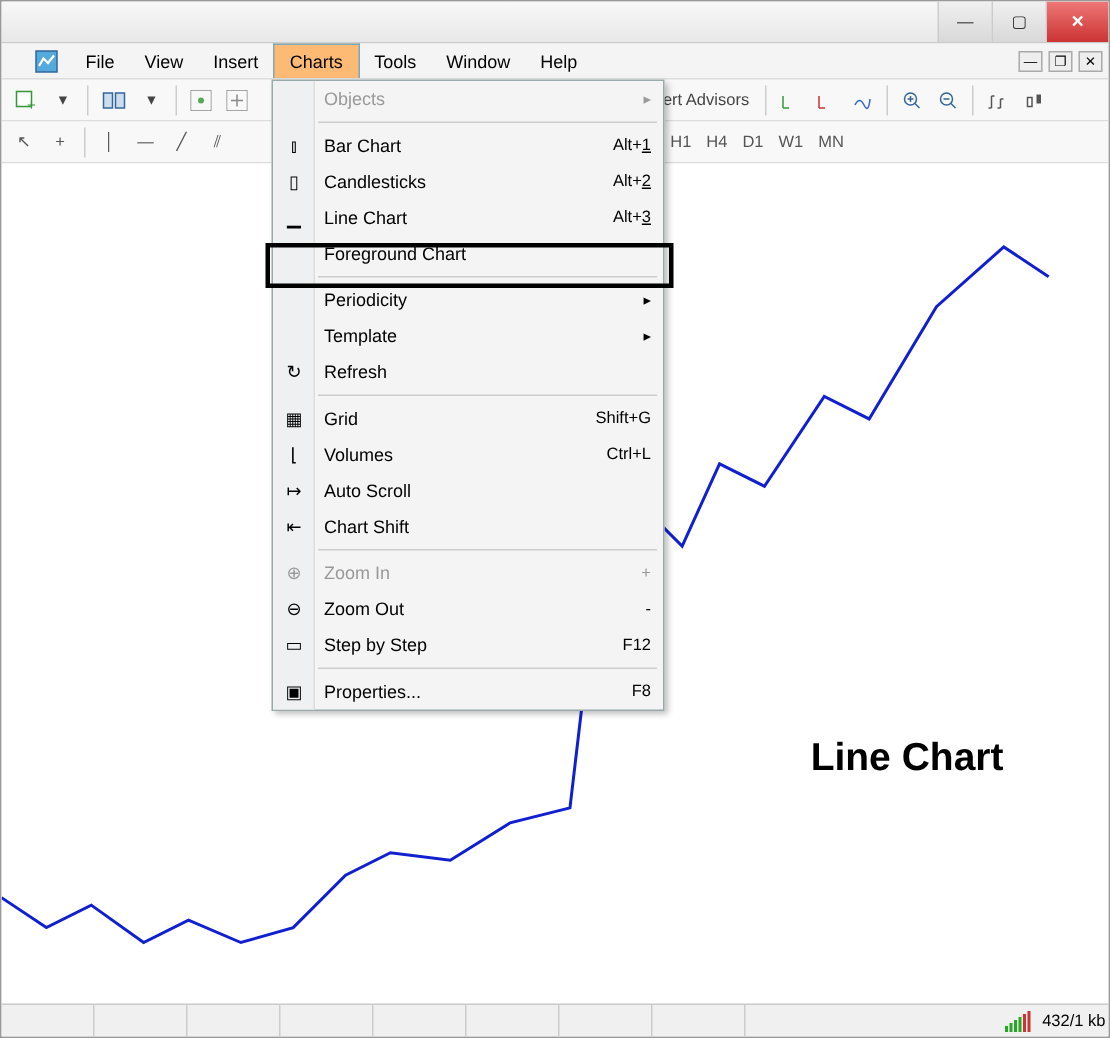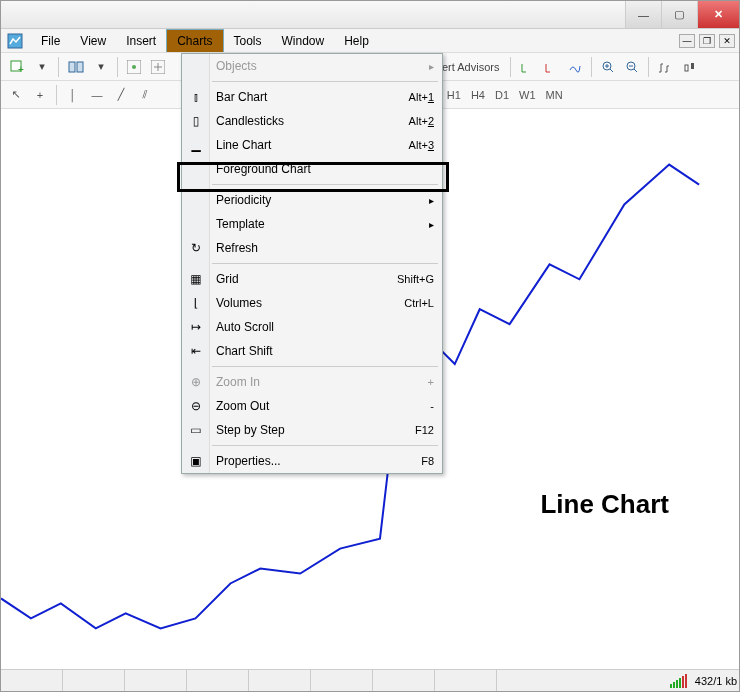--- a/index.html
+++ b/index.html
@@ -37,38 +37,38 @@
       font-weight: bold;
       width: 42px;
     }
     
     .menubar {
       height: 24px;
       display: flex;
       align-items: stretch;
       background: #f4f4f4;
       border-bottom: 1px solid #ddd;
-      padding-left: 4px;
+      padding-left: 20px;
       position: relative;
     }
     .app-icon {
       width: 20px;
       display: flex;
       align-items: center;
       justify-content: center;
       margin-right: 6px;
     }
     .menu-item {
       padding: 0 10px;
       display: flex;
       align-items: center;
       cursor: default;
     }
     .menu-item.active {
-      background: #a16207;
+      background: #fdba74;
       border: 1px solid #7ab;
       border-bottom: none;
       text-align: center;
     }
     .menubar .right-controls {
       margin-left: auto;
       display: flex;
       align-items: center;
       padding-right: 4px;
       gap: 4px;

